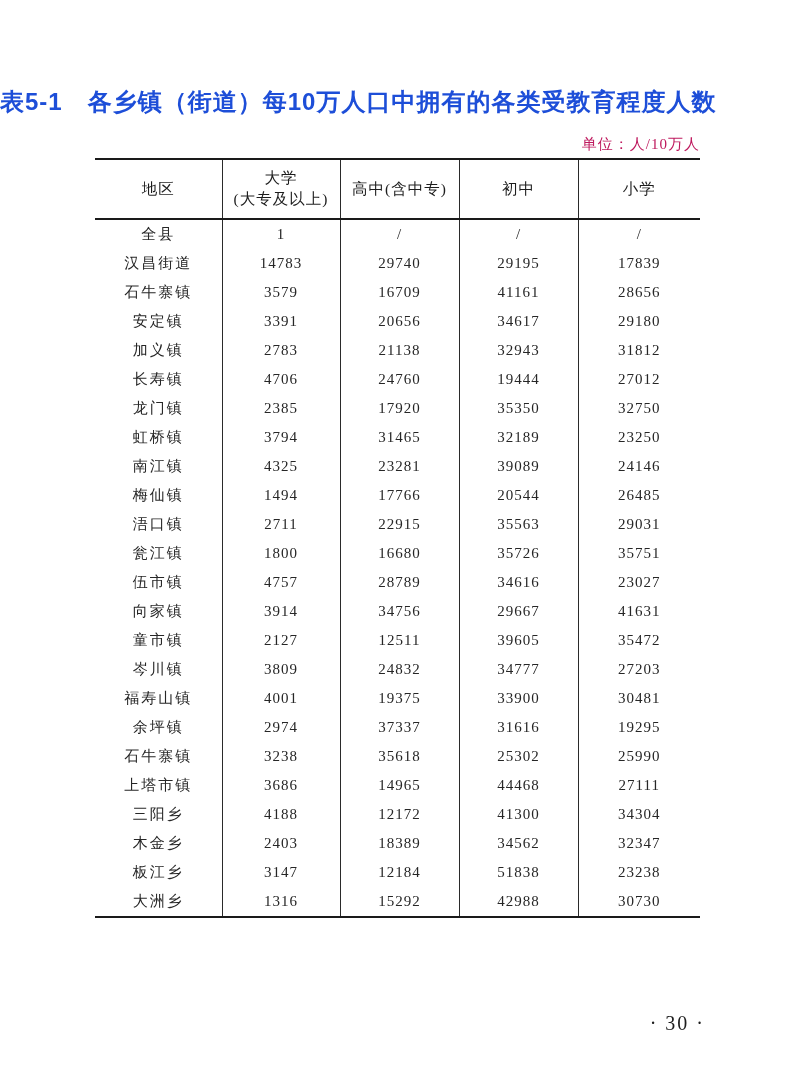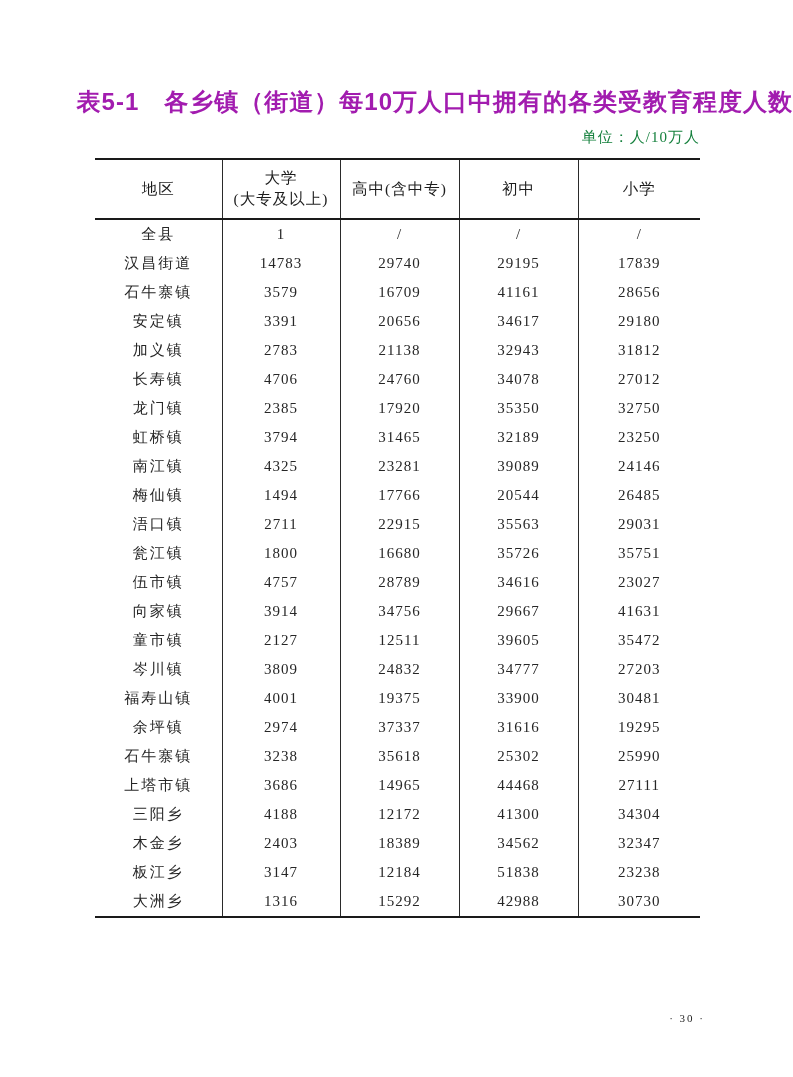--- a/index.html
+++ b/index.html
@@ -14,33 +14,33 @@
     background: #ffffff;
     font-family: "Liberation Serif", "DejaVu Serif", serif;
     color: #222222;
     overflow: hidden;
   }
   .doc-title {
     position: absolute;
     top: 86px;
     left: 0;
     width: 100%;
-    text-align: right;
+    text-align: left;
     font-family: "Liberation Sans", "DejaVu Sans", sans-serif;
     font-weight: bold;
     font-size: 24px;
-    color: #a21caf;
+    color: #1d4ed8;
     letter-spacing: 1px;
   }
   .unit-label {
     position: absolute;
-    top: 128px;
+    top: 135px;
     right: 93px;
     font-size: 15px;
-    color: #15803d;
+    color: #be185d;
     letter-spacing: 1px;
   }
   table.stat-table {
     position: absolute;
     left: 95px;
     top: 158px;
     width: 605px;
     border-collapse: collapse;
     table-layout: fixed;
     border-top: 2.5px solid #1a1a1a;
@@ -70,21 +70,21 @@
   table.stat-table td:not(:first-child) {
     border-left: 1.5px solid #2a2a2a;
   }
   td.region-cell { letter-spacing: 2px; }
   td.value-cell  { letter-spacing: 1px; }
   .th-sub { display: block; }
   .page-number {
     position: absolute;
     top: 1012px;
     right: 88px;
-    font-size: 11px;
+    font-size: 20px;
     color: #1d1d1d;
     letter-spacing: 2px;
   }
 </style>
 </head>
 <body>
 
 <div class="page">
 
   <div class="doc-title">表5-1　各乡镇（街道）每10万人口中拥有的各类受教育程度人数</div>
@@ -156,21 +156,21 @@
           <td class="region-cell">加义镇</td>
           <td class="value-cell">2783</td>
           <td class="value-cell">21138</td>
           <td class="value-cell">32943</td>
           <td class="value-cell">31812</td>
         </tr>
         <tr>
           <td class="region-cell">长寿镇</td>
           <td class="value-cell">4706</td>
           <td class="value-cell">24760</td>
-          <td class="value-cell">34078</td>
+          <td class="value-cell">19444</td>
           <td class="value-cell">27012</td>
         </tr>
         <tr>
           <td class="region-cell">龙门镇</td>
           <td class="value-cell">2385</td>
           <td class="value-cell">17920</td>
           <td class="value-cell">35350</td>
           <td class="value-cell">32750</td>
         </tr>
         <tr>

